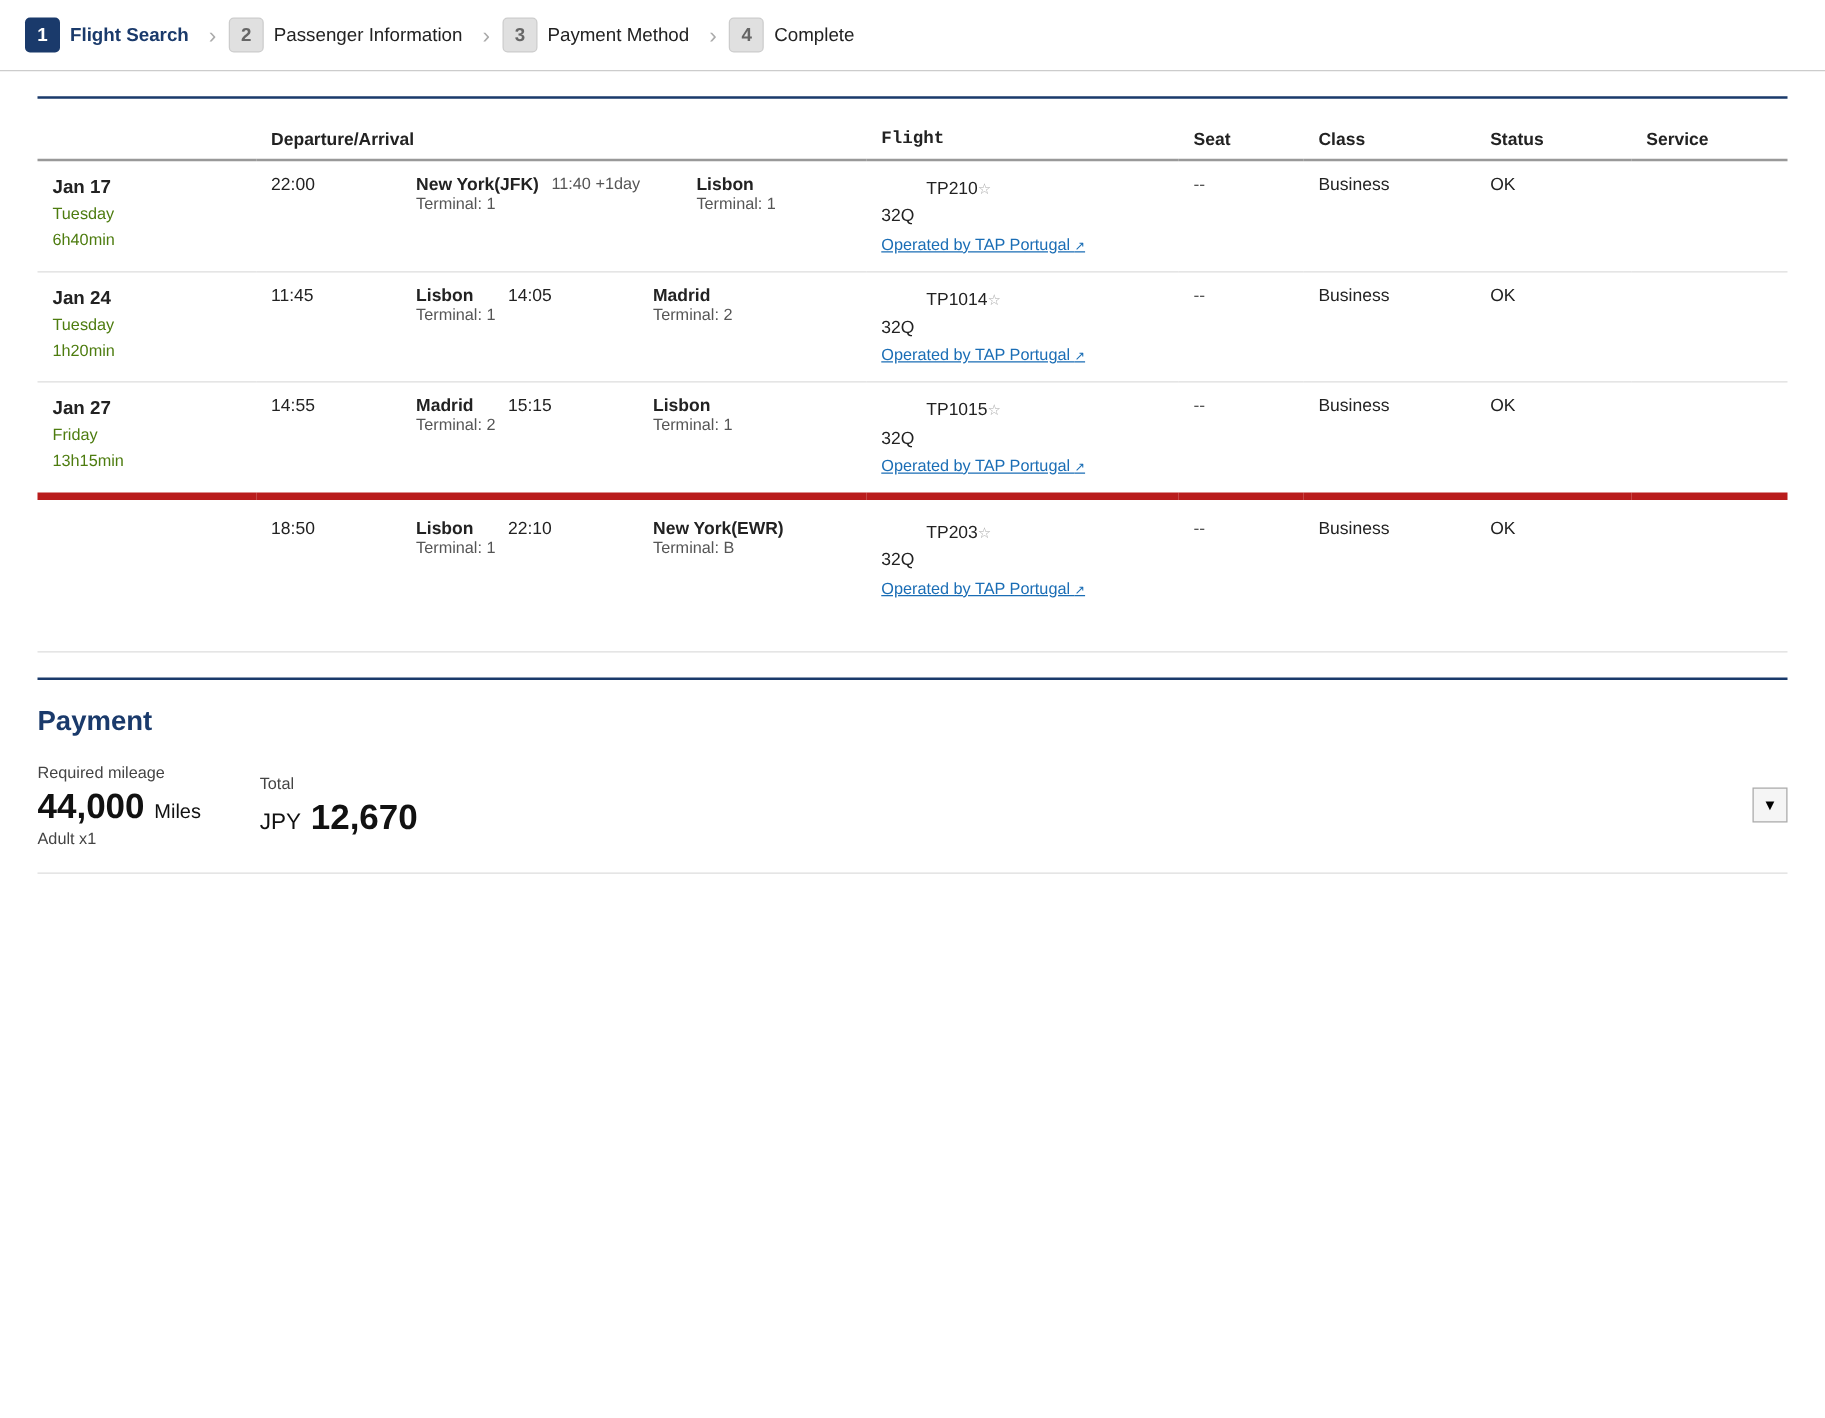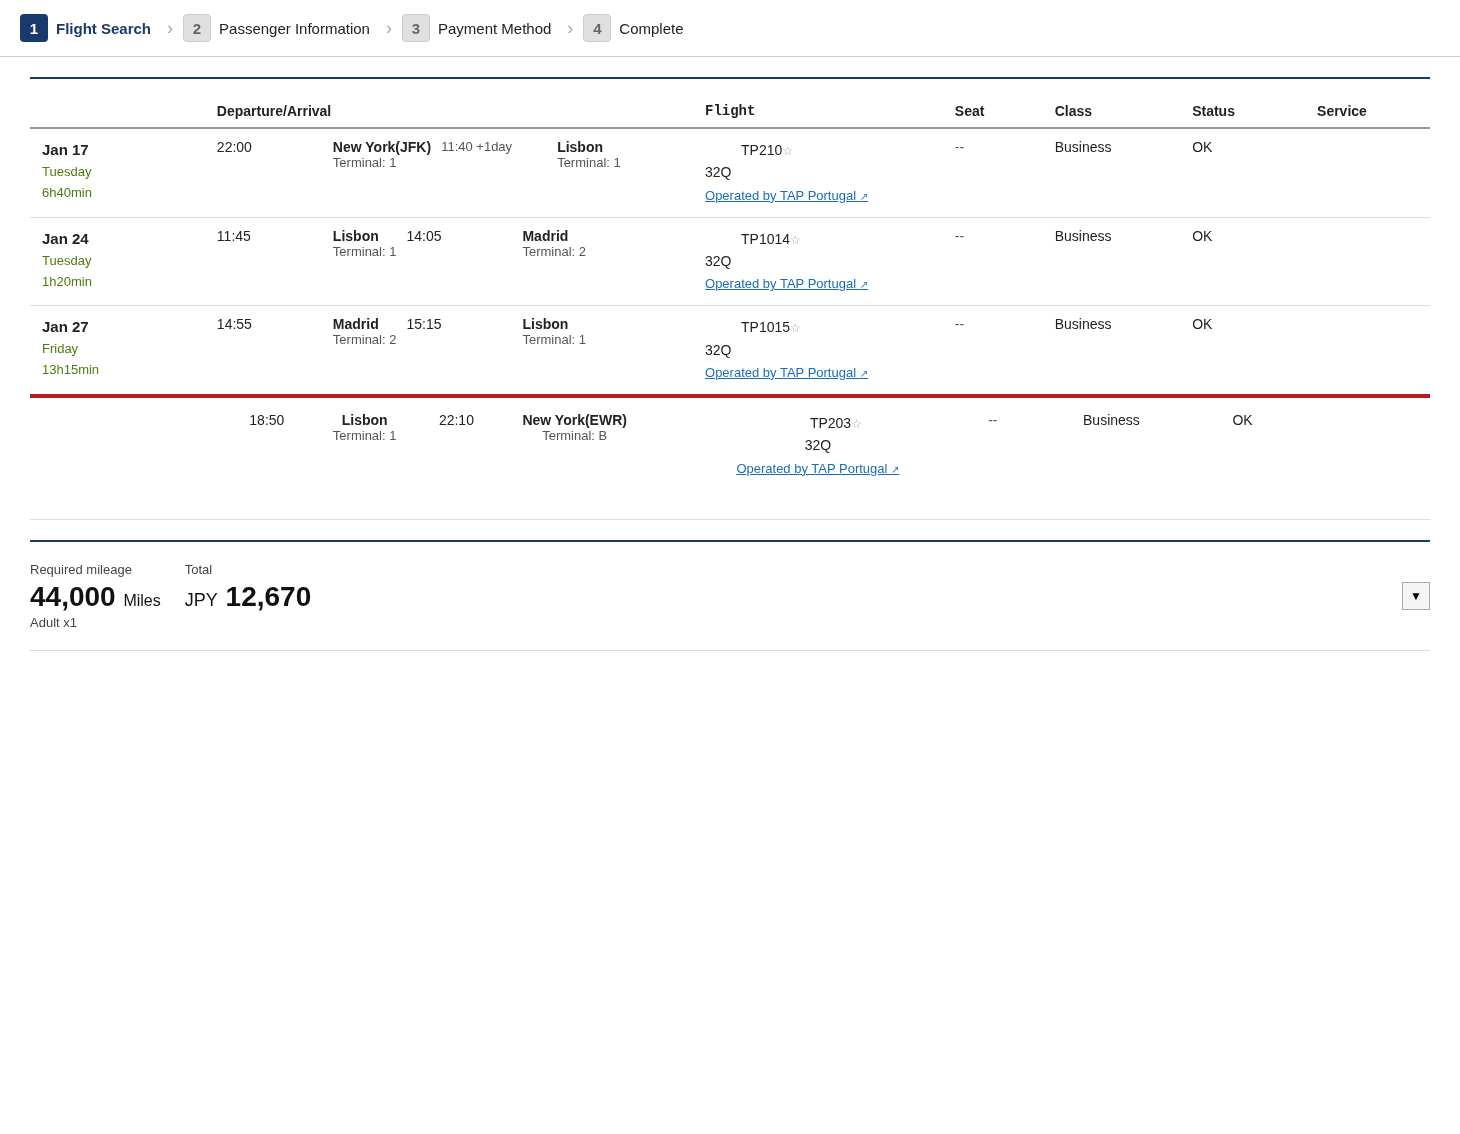--- a/index.html
+++ b/index.html
@@ -163,40 +163,39 @@
       cursor: pointer;
     }
     .ext-link-icon {
       font-size: 10px;
       color: #1a6db5;
     }
     .dashes {
       color: #555;
     }
     .inner-divider td {
-      border-top: 4px solid #b91c1c;
+      border-top: 6px solid #b91c1c;
       padding-top: 14px;
-      text-align: center;
     }
 
     
     .payment-section {
       border-top: 2px solid #1a3a6b;
       padding-top: 20px;
     }
     .payment-title {
       font-size: 22px;
       font-weight: bold;
       color: #1a3a6b;
       margin-bottom: 20px;
     }
     .payment-row {
       display: flex;
-      align-items: flex-start;
-      gap: 24px;
+      align-items: center;
+      gap: 47px;
     }
     .payment-col {}
     .payment-label {
       font-size: 13px;
       color: #444;
       margin-bottom: 4px;
     }
     .payment-value-large {
       font-size: 28px;
       font-weight: bold;
@@ -415,20 +414,21 @@
             <td><span>OK</span></td>
             <td><span></span></td>
           </tr>
         </tbody>
     </table>
   </div>
 
   <hr class="divider-line">
 
   <div class="payment-section">
+    <div class="payment-title">Payment</div>
     <div class="payment-row">
       <div class="payment-col">
         <div class="payment-label">Required mileage</div>
         <div class="payment-value-large">
           <span>44,000</span>
           <span class="unit">Miles</span>
         </div>
         <div class="payment-sub">Adult x1</div>
       </div>
       <div class="payment-col">

